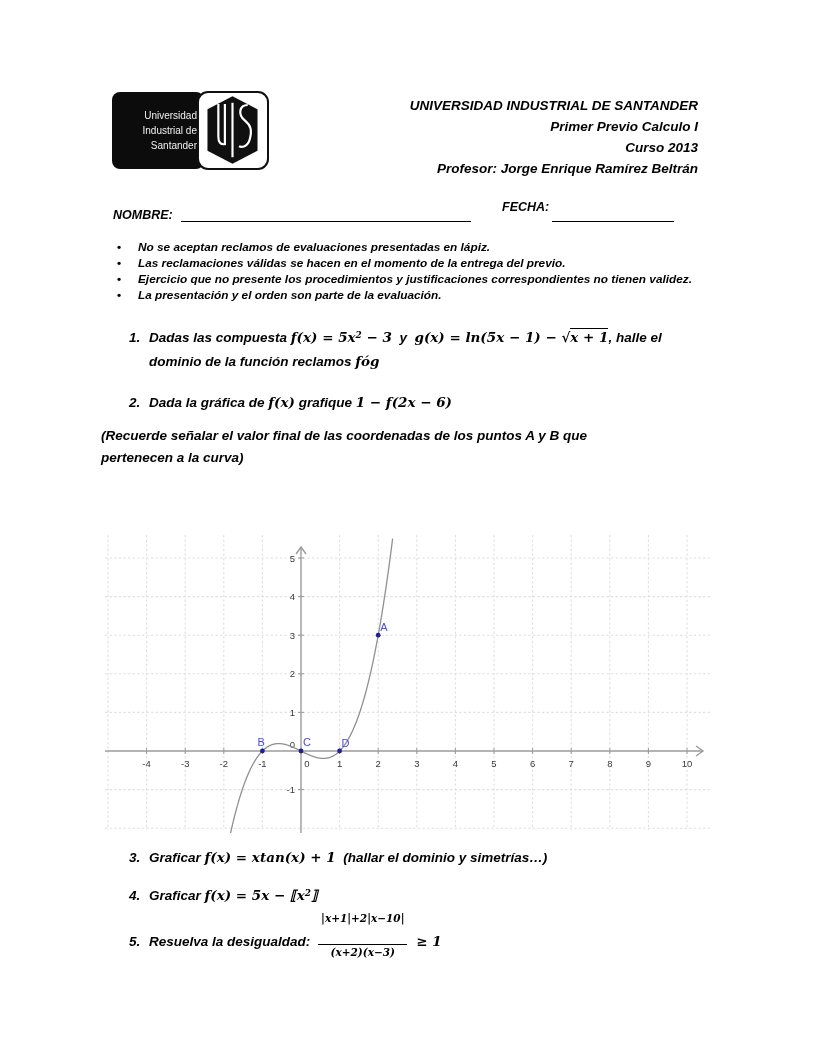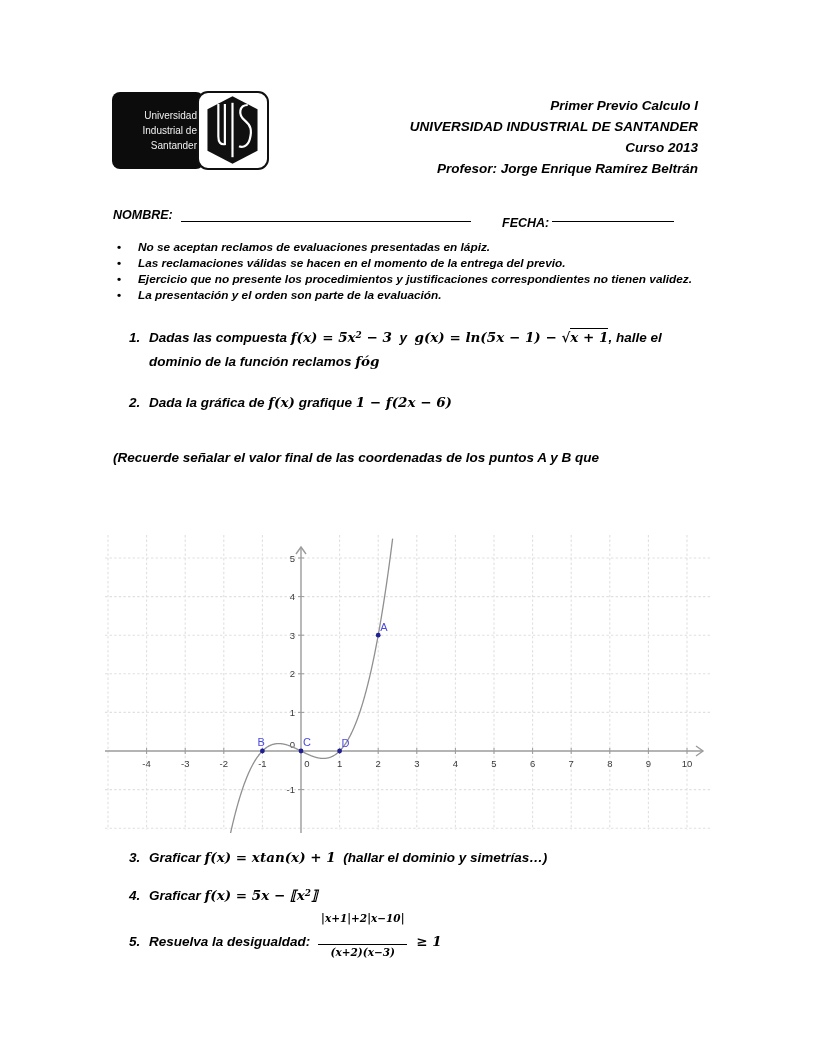--- a/index.html
+++ b/index.html
@@ -51,29 +51,29 @@
     <polygon points="30,3 53,15 53,53 30,65 7,53 7,15" fill="#101010"></polygon>
     <g stroke="#ffffff" stroke-width="2" fill="none">
       <path d="M17 10 V 40 Q17 48 23 47 V 10"></path>
       <path d="M30 9 V 59"></path>
       <path d="M44 11 C36 11 35 20 41 25 C47 30 48 34 46 42 C44 50 38 50 36 49"></path>
     </g>
   </svg>
 </div>
 
 <div class="abs title-block bi">
+  <div>UNIVERSIDAD INDUSTRIAL DE SANTANDER</div>
   <div>Primer Previo Calculo I</div>
-  <div>UNIVERSIDAD INDUSTRIAL DE SANTANDER</div>
   <div>Curso 2013</div>
   <div>Profesor: Jorge Enrique Ramírez Beltrán</div>
 </div>
 
 <span class="abs form-label bi" style="left:113px;top:208px;">NOMBRE:</span>
 <span class="abs fill-line" style="left:181px;top:208px;width:290px;"></span>
-<span class="abs form-label bi" style="left:502px;top:216px;">FECHA:</span>
+<span class="abs form-label bi" style="left:502px;top:200px;">FECHA:</span>
 <span class="abs fill-line" style="left:552px;top:208px;width:122px;"></span>
 
 <div class="abs rule-row bi" style="top:239px;">
   <span class="rule-bullet">•</span><span>No se aceptan reclamos de evaluaciones presentadas en lápiz.</span>
 </div>
 <div class="abs rule-row bi" style="top:255px;">
   <span class="rule-bullet">•</span><span>Las reclamaciones válidas se hacen en el momento de la entrega del previo.</span>
 </div>
 <div class="abs rule-row bi" style="top:271px;">
   <span class="rule-bullet">•</span><span>Ejercicio que no presente los procedimientos y justificaciones correspondientes no tienen validez.</span>
@@ -86,22 +86,23 @@
   <span class="pnum">1.</span><span><span>Dadas las compuesta </span><span class="seg-m">f(x) = 5x</span><span class="seg-sup">2</span><span class="seg-m"> − 3</span><span>&nbsp;&nbsp;y&nbsp;&nbsp;</span><span class="seg-m">g(x) = ln(5x − 1) − </span><span class="seg-m">√</span><span class="seg-ovl">x + 1</span><span>, halle el</span></span>
 </div>
 <div class="abs prob bi" style="left:149px;top:353px;">
   <span><span>dominio de la función reclamos </span><span class="seg-m">fóg</span></span>
 </div>
 
 <div class="abs prob bi" style="left:129px;top:394px;">
   <span class="pnum">2.</span><span><span>Dada la gráfica de </span><span class="seg-m">f(x)</span><span> grafique </span><span class="seg-m">1 − f(2x − 6)</span></span>
 </div>
 
-<div class="abs bi" style="left:113px;top:425px;font-size:13.5px;line-height:22px;margin-top:22px;">
+<div class="abs bi" style="left:101px;top:425px;font-size:13.5px;line-height:22px;">
   <div>(Recuerde señalar el valor final de las coordenadas de los puntos A y B que</div>
+  <div>pertenecen a la curva)</div>
 </div>
 
 <div class="abs graph-wrap">
   <svg id="graph-svg" width="612" height="298" viewBox="0 0 612 298">
       <g stroke="#e0e0e0" stroke-width="1.1" stroke-dasharray="2.4 2.2">
         <line x1="3" y1="0" x2="3" y2="295"></line>
         <line x1="41.599999999999994" y1="0" x2="41.599999999999994" y2="295"></line>
         <line x1="80.19999999999999" y1="0" x2="80.19999999999999" y2="295"></line>
         <line x1="118.8" y1="0" x2="118.8" y2="295"></line>
         <line x1="157.4" y1="0" x2="157.4" y2="295"></line>

